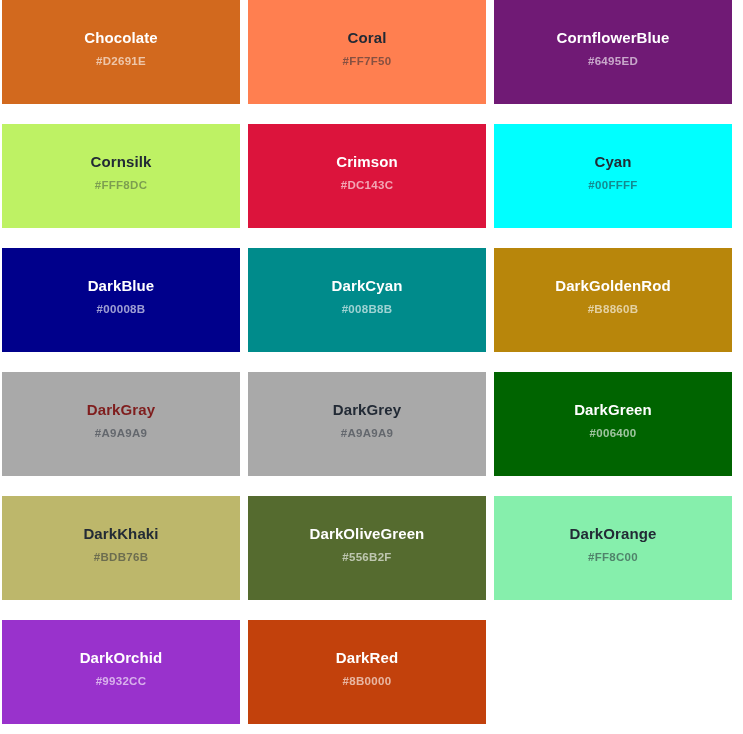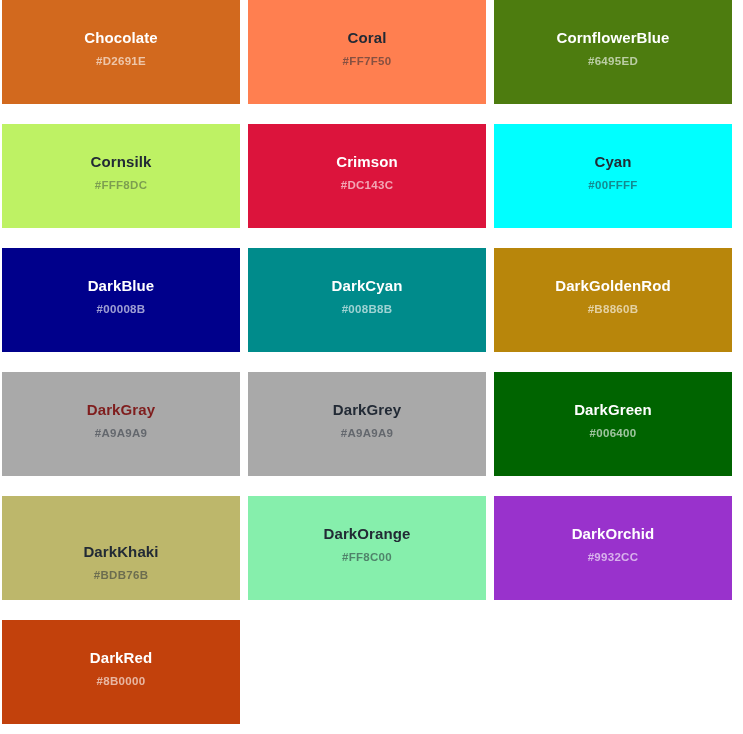--- a/index.html
+++ b/index.html
@@ -60,21 +60,21 @@
 
 <div id="swatch-grid">
     <div class="swatch" style="background: rgb(210, 105, 30);">
       <div class="swatch-name" style="color: rgb(255, 255, 255);">Chocolate</div>
       <div class="swatch-hex" style="color: rgba(255, 255, 255, 0.62);">#D2691E</div>
     </div>
     <div class="swatch" style="background: rgb(255, 127, 80);">
       <div class="swatch-name" style="color: rgb(34, 42, 53);">Coral</div>
       <div class="swatch-hex" style="color: rgba(34, 42, 53, 0.55);">#FF7F50</div>
     </div>
-    <div class="swatch" style="background: #4d7c0f;">
+    <div class="swatch" style="background: #701a75;">
       <div class="swatch-name" style="color: rgb(255, 255, 255);">CornflowerBlue</div>
       <div class="swatch-hex" style="color: rgba(255, 255, 255, 0.62);">#6495ED</div>
     </div>
     <div class="swatch" style="background: #bef264;">
       <div class="swatch-name" style="color: rgb(34, 42, 53);">Cornsilk</div>
       <div class="swatch-hex" style="color: rgba(34, 42, 53, 0.42);">#FFF8DC</div>
     </div>
     <div class="swatch" style="background: rgb(220, 20, 60);">
       <div class="swatch-name" style="color: rgb(255, 255, 255);">Crimson</div>
       <div class="swatch-hex" style="color: rgba(255, 255, 255, 0.62);">#DC143C</div>
@@ -100,23 +100,27 @@
       <div class="swatch-hex" style="color: rgba(34, 42, 53, 0.52);">#A9A9A9</div>
     </div>
     <div class="swatch" style="background: rgb(169, 169, 169);">
       <div class="swatch-name" style="color: rgb(34, 42, 53);">DarkGrey</div>
       <div class="swatch-hex" style="color: rgba(34, 42, 53, 0.52);">#A9A9A9</div>
     </div>
     <div class="swatch" style="background: rgb(0, 100, 0);">
       <div class="swatch-name" style="color: rgb(255, 255, 255);">DarkGreen</div>
       <div class="swatch-hex" style="color: rgba(255, 255, 255, 0.62);">#006400</div>
     </div>
-    <div class="swatch" style="background: rgb(189, 183, 107); justify-content: center;">
+    <div class="swatch" style="background: rgb(189, 183, 107);">
       <div class="swatch-name" style="color: rgb(34, 42, 53);">DarkKhaki</div>
       <div class="swatch-hex" style="color: rgba(34, 42, 53, 0.52);">#BDB76B</div>
+    </div>
+    <div class="swatch" style="background: rgb(85, 107, 47);">
+      <div class="swatch-name" style="color: rgb(255, 255, 255);">DarkOliveGreen</div>
+      <div class="swatch-hex" style="color: rgba(255, 255, 255, 0.62);">#556B2F</div>
     </div>
     <div class="swatch" style="background: #86efac;">
       <div class="swatch-name" style="color: rgb(34, 42, 53);">DarkOrange</div>
       <div class="swatch-hex" style="color: rgba(34, 42, 53, 0.55);">#FF8C00</div>
     </div>
     <div class="swatch" style="background: rgb(153, 50, 204);">
       <div class="swatch-name" style="color: rgb(255, 255, 255);">DarkOrchid</div>
       <div class="swatch-hex" style="color: rgba(255, 255, 255, 0.62);">#9932CC</div>
     </div>
     <div class="swatch" style="background: #c2410c;">

